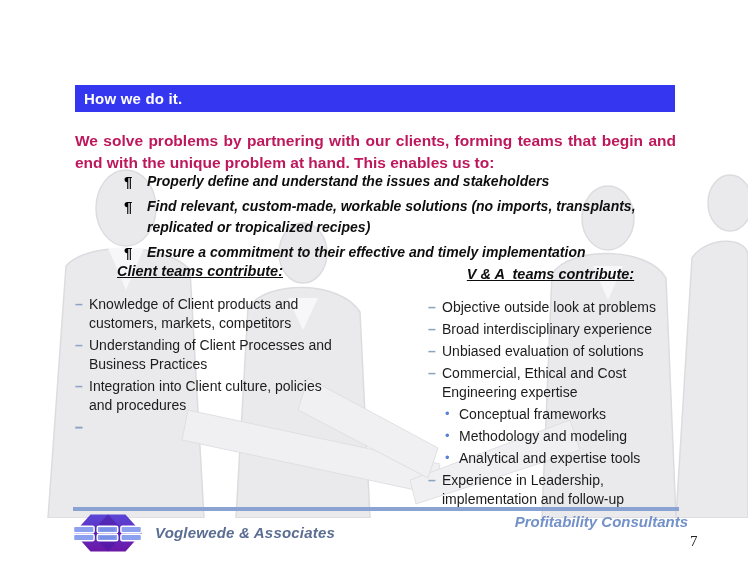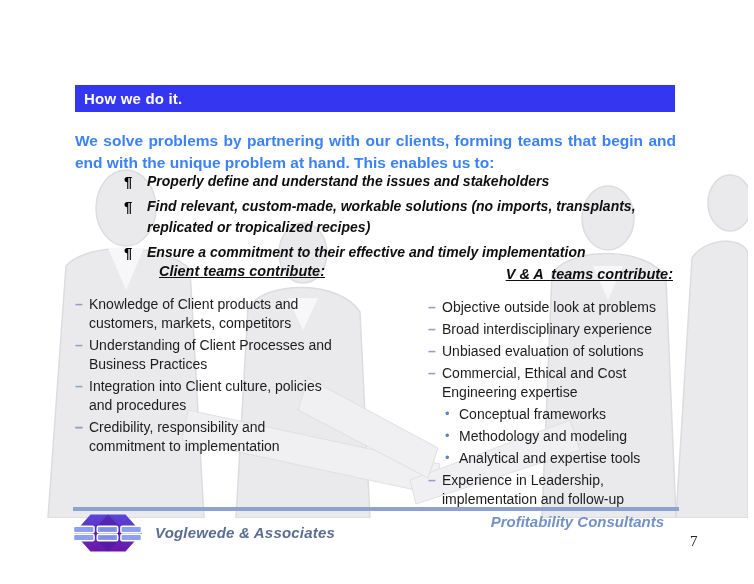--- a/index.html
+++ b/index.html
@@ -15,36 +15,36 @@
   .watermark{position:absolute;left:8px;top:148px;width:740px;height:370px;opacity:.8;}
   
   .title-bar{
     position:absolute;left:75px;top:85px;width:600px;height:27px;
     background:#3537f0;color:#ffffff;font-size:15px;font-weight:bold;
     line-height:27px;padding-left:9px;box-sizing:border-box;letter-spacing:.2px;
   }
   
   .intro{
     position:absolute;left:75px;top:114px;width:601px;
-    font-size:15.5px;font-weight:bold;line-height:22px;color:#3b82f6;
+    font-size:15.5px;font-weight:bold;line-height:22px;color:#be185d;
     text-align:justify;
   }
   
   .process{position:absolute;left:124px;top:171px;width:545px;}
   .process-item{display:flex;margin-bottom:4px;}
   .pilcrow{
     width:23px;flex:0 0 23px;font-weight:bold;font-size:15px;line-height:21px;color:#000;
   }
   .process-text{
     width:520px;font-weight:bold;font-style:italic;font-size:14px;line-height:21px;color:#0e0e0e;
   }
   
   .col-heading{
     font-size:14.5px;font-weight:bold;font-style:italic;text-decoration:underline;
-    color:#0e0e0e;text-align:right;white-space:pre-wrap;
+    color:#0e0e0e;text-align:center;white-space:pre-wrap;
   }
   .col-left{position:absolute;left:75px;top:263px;width:318px;}
   .col-left .col-heading{width:250px;}
   .col-right{position:absolute;left:428px;top:266px;width:252px;}
   .col-right .col-heading{width:245px;}
   ul.bullets{list-style:none;margin:16px 0 0 0;padding:0;}
   ul.bullets li{
     position:relative;padding-left:14px;margin-bottom:3px;
     font-size:14px;line-height:19px;color:#1c1c1c;
   }
@@ -57,21 +57,21 @@
   ul.sub-bullets li{
     position:relative;padding-left:31px;margin-bottom:3px;
     font-size:14px;line-height:19px;color:#1c1c1c;width:220px;
   }
   ul.sub-bullets li .dot{
     position:absolute;left:17px;top:-1px;color:#5c7fd6;font-size:13px;
   }
   
   .footer-rule{position:absolute;left:73px;top:507px;width:606px;height:4px;background:#8aa3d2;}
   .tagline{
-    position:absolute;left:406px;top:513px;width:258px;text-align:right;
+    position:absolute;left:430px;top:513px;width:258px;text-align:right;
     font-size:15px;font-weight:bold;font-style:italic;color:#7391c9;
   }
   .logo{position:absolute;left:73px;top:511px;width:70px;height:44px;}
   .company{
     position:absolute;left:155px;top:524px;
     font-size:15px;font-weight:bold;font-style:italic;color:#5a6d92;letter-spacing:.2px;text-align:center;
   }
   .page-number{
     position:absolute;left:690px;top:533px;
     font-family:"Liberation Serif", serif;font-size:15px;color:#222;
@@ -126,21 +126,21 @@
     </div>
   </div>
 
   <div class="col-left">
     <div class="col-heading">Client teams contribute:</div>
     <ul class="bullets">
       <li><span class="dash">–</span><span>Knowledge of Client products and customers, markets, competitors</span></li>
       <li><span class="dash">–</span><span>Understanding of Client Processes and Business Practices</span></li>
       <li><span class="dash">–</span><span>Integration into Client culture, policies and procedures</span></li>
       <li><span class="dash">–</span></li>
-      <li><span class="dash">–</span><span>Credibility, responsibility and commitment to implementation</span></li>
+      <li><span class="dash">–</span></li>
     </ul>
   </div>
 
   <div class="col-right">
     <div class="col-heading">V &amp; A  teams contribute:</div>
     <ul class="bullets">
       <li><span class="dash">–</span><span>Objective outside look at problems</span></li>
       <li><span class="dash">–</span><span>Broad interdisciplinary experience</span></li>
       <li><span class="dash">–</span><span>Unbiased evaluation of solutions</span></li>
       <li><span class="dash">–</span><span>Commercial, Ethical and Cost Engineering expertise</span></li>

